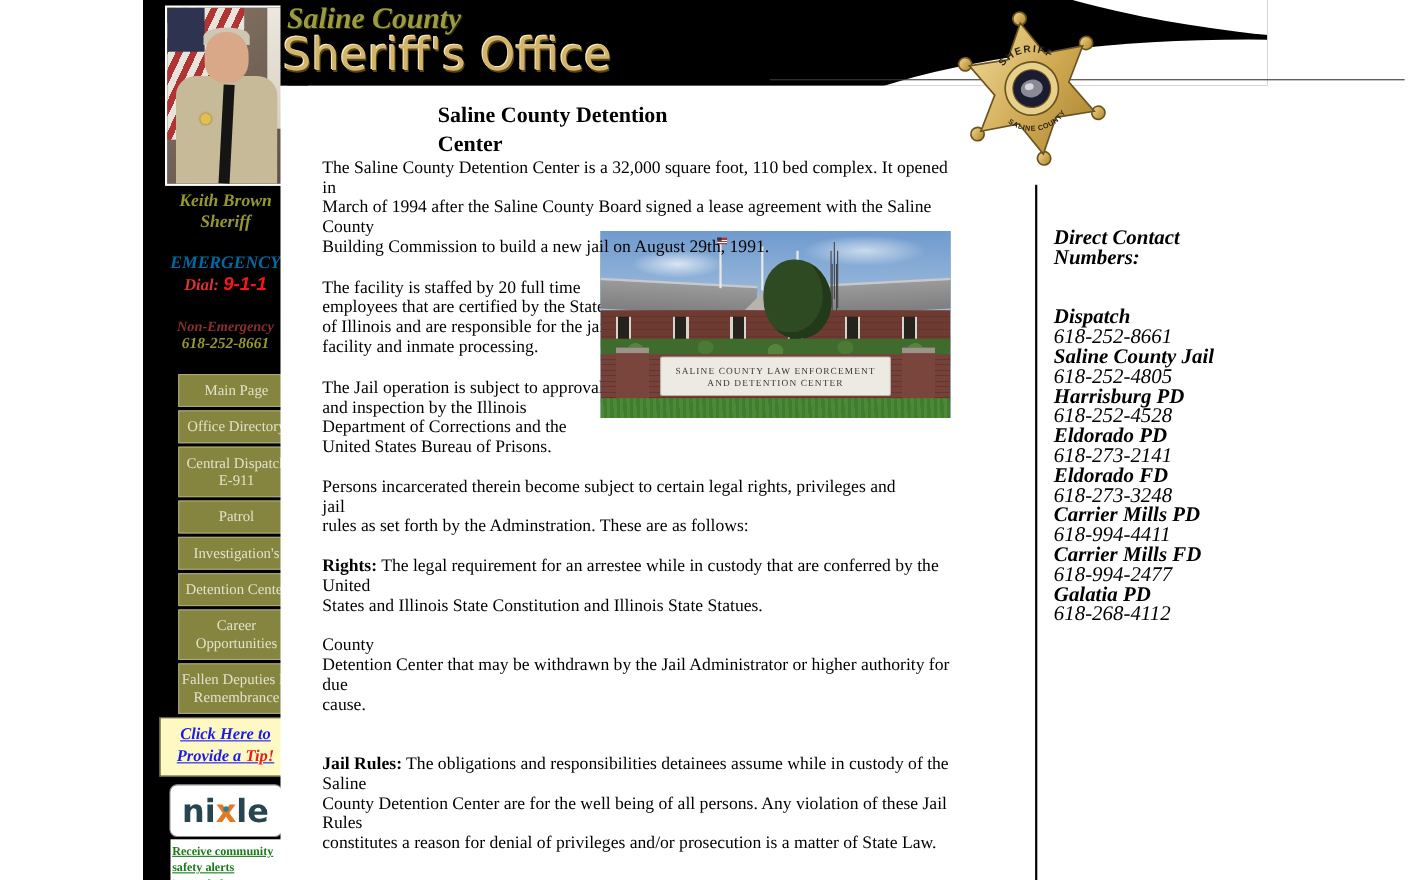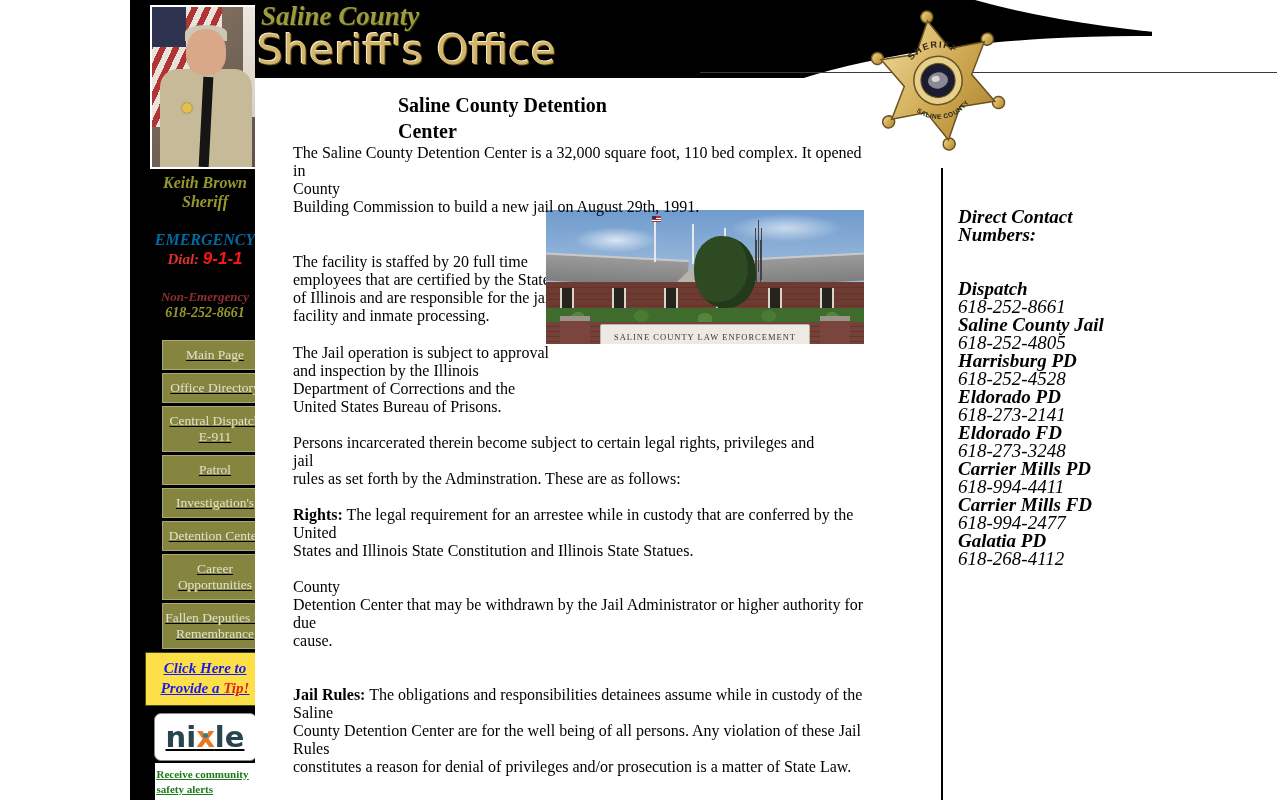--- a/index.html
+++ b/index.html
@@ -1,21 +1,21 @@
 <!DOCTYPE html>
 <html><head>
 <meta charset="utf-8">
 <style>
   html,body{margin:0;padding:0;}
   body{width:1280px;height:800px;overflow:hidden;background:#fff;
        font-family:"Liberation Serif",serif;color:#000;}
   .page{position:absolute;left:130px;top:0;width:1022px;height:800px;}
 
   
-  .sidebar{position:absolute;left:0;top:0;width:150px;height:800px;background:#000;text-align:center;text-decoration:underline;}
+  .sidebar{position:absolute;left:0;top:0;width:150px;height:800px;background:#000;text-align:center;}
   .photo-frame{margin:5px auto 0;width:107px;height:160px;border:2px solid #fff;position:relative;overflow:hidden;background:linear-gradient(135deg,#8a7868,#5e5046);}
   .pf-flag{position:absolute;left:0;top:0;width:70px;height:120px;
     background:repeating-linear-gradient(115deg,#b03434 0 6px,#e8e4dc 6px 12px);}
   .pf-canton{position:absolute;left:0;top:0;width:34px;height:40px;background:#2e3450;}
   .pf-flag2{position:absolute;right:0;top:0;width:16px;height:110px;background:linear-gradient(#ece8e0,#d8cfc2);}
   .pf-head{position:absolute;left:34px;top:22px;width:40px;height:46px;border-radius:46% 46% 42% 42%;background:#d8a888;}
   .pf-hair{position:absolute;left:33px;top:18px;width:42px;height:16px;border-radius:50% 50% 0 0;background:#cfc7b6;}
   .pf-body{position:absolute;left:8px;top:62px;width:92px;height:98px;border-radius:18px 18px 0 0;background:#c6ba98;}
   .pf-tie{position:absolute;left:49px;top:70px;width:10px;height:90px;background:#151515;transform:rotate(3deg);}
   .pf-badge{position:absolute;left:30px;top:96px;width:10px;height:10px;background:#e4c04a;border-radius:50%;box-shadow:0 0 2px #7a5f10;}
@@ -24,21 +24,21 @@
   .emg-label{font-size:16px;font-weight:bold;font-style:italic;color:#0369a1;}
   .emg-dial{font-size:15px;color:#f61414;}
   .emg-dial .d{font-style:italic;font-weight:bold;color:#e03030;}
   .emg-dial .n{font-family:"Liberation Sans",sans-serif;font-weight:bold;font-style:italic;font-size:17px;color:#ff1414;}
   .nonemg{margin-top:20px;}
   .nonemg-label{font-size:13px;font-weight:bold;font-style:italic;color:#8e2f2f;}
   .nonemg-num{font-size:14px;font-weight:bold;font-style:italic;color:#97972f;}
   .nav{margin-top:19px;padding-left:20px;}
   .nav-btn{width:102px;margin:0 auto 3px;background:#85853f;border:1px solid #a9a978;
     color:#e2e2cc;font-size:13.5px;line-height:16px;padding:6px 1px;cursor:pointer;}
-  .tip-block{width:117px;margin:2px auto 0;background:#fde047;border:1px solid #4a4a18;padding:5px 1px 7px;}
+  .tip-block{width:117px;margin:2px auto 0;background:#fef9c3;border:1px solid #4a4a18;padding:5px 1px 7px;}
   .tip-link{font-size:15px;line-height:20px;font-weight:bold;font-style:italic;color:#1a1aee;text-decoration:underline;cursor:pointer;}
   .tip-red{color:#e02020;}
   .nixle-box{width:97px;margin:7px auto 0;background:#fff;border:1px solid #8a8a8a;border-radius:7px;padding:8px 2px;cursor:pointer;}
   .nixle-logo{font-family:"DejaVu Sans",sans-serif;font-size:29px;font-weight:bold;letter-spacing:0;color:#27454f;line-height:30px;position:relative;}
   .nixle-x{color:#e87722;position:relative;}
   .nixle-dot{position:absolute;left:50%;top:13px;width:5px;height:5px;margin-left:-2px;border-radius:50%;background:#2e7f8f;}
   .nixle-text{width:97px;margin:2px auto 0;background:#fff;text-align:left;padding:4px 2px 8px;
     font-size:11px;line-height:15px;font-weight:bold;color:#1a7a1a;text-decoration:underline;cursor:pointer;}
 
   
@@ -63,21 +63,21 @@
   .p2{top:175px;}
   .p3{top:266px;}
   .p4{top:356px;font-weight:normal;}
   .p5{top:428px;}
   .p6{top:500px;}
   .p7{top:608px;}
   .inline-label{font-weight:bold;}
   .priv-link{font-weight:bold;color:#1a1aee;text-decoration:underline;cursor:pointer;}
 
   
-  .jail-photo{position:absolute;left:291px;top:132px;width:318px;height:134px;z-index:2;overflow:hidden;background:#0c4a6e;}
+  .jail-photo{position:absolute;left:291px;top:132px;width:318px;height:170px;z-index:2;overflow:hidden;background:#0c4a6e;}
   .jp-sky{position:absolute;left:0;top:0;width:318px;height:80px;
     background:radial-gradient(60px 18px at 70px 30px,rgba(255,255,255,.7),rgba(255,255,255,0) 70%),
                radial-gradient(80px 20px at 240px 18px,rgba(255,255,255,.6),rgba(255,255,255,0) 70%),
                linear-gradient(#6f9bce,#a9c3e0);}
   .jp-roof-l{position:absolute;left:-8px;top:46px;width:150px;height:26px;background:linear-gradient(#9a9a9a,#7e7e7e);transform:rotate(3deg);border-top:2px solid #c9c9c9;}
   .jp-roof-r{position:absolute;right:-8px;top:46px;width:150px;height:26px;background:linear-gradient(#9a9a9a,#7e7e7e);transform:rotate(-3deg);border-top:2px solid #c9c9c9;}
   .jp-gable{position:absolute;left:131px;top:38px;width:0;height:0;border-left:34px solid transparent;border-right:34px solid transparent;border-bottom:34px solid #b8b4ac;}
   .jp-wall{position:absolute;left:0;top:72px;width:318px;height:34px;
     background:repeating-linear-gradient(#6e3b33 0 5px,#643429 5px 6px);}
   .jp-windows{position:absolute;left:0;top:78px;width:318px;height:20px;
@@ -192,20 +192,21 @@
     </svg>
   </div>
 
   <div class="content">
 
     <h1 class="page-title" style="margin:0;">Saline County Detention Center</h1>
 
     <div class="para p1">
       <span class="line">The Saline County Detention Center is a 32,000 square foot, 110 bed complex. It opened</span>
       <span class="line">in</span>
+      <span class="line">March of 1994 after the Saline County Board signed a lease agreement with the Saline</span>
       <span class="line">County</span>
       <span class="line">Building Commission to build a new jail on August 29th, 1991.</span>
     </div>
 
     <div class="para p2">
       <span class="line">The facility is staffed by 20 full time</span>
       <span class="line">employees that are certified by the State</span>
       <span class="line">of Illinois and are responsible for the jail</span>
       <span class="line">facility and inmate processing.</span>
     </div>

